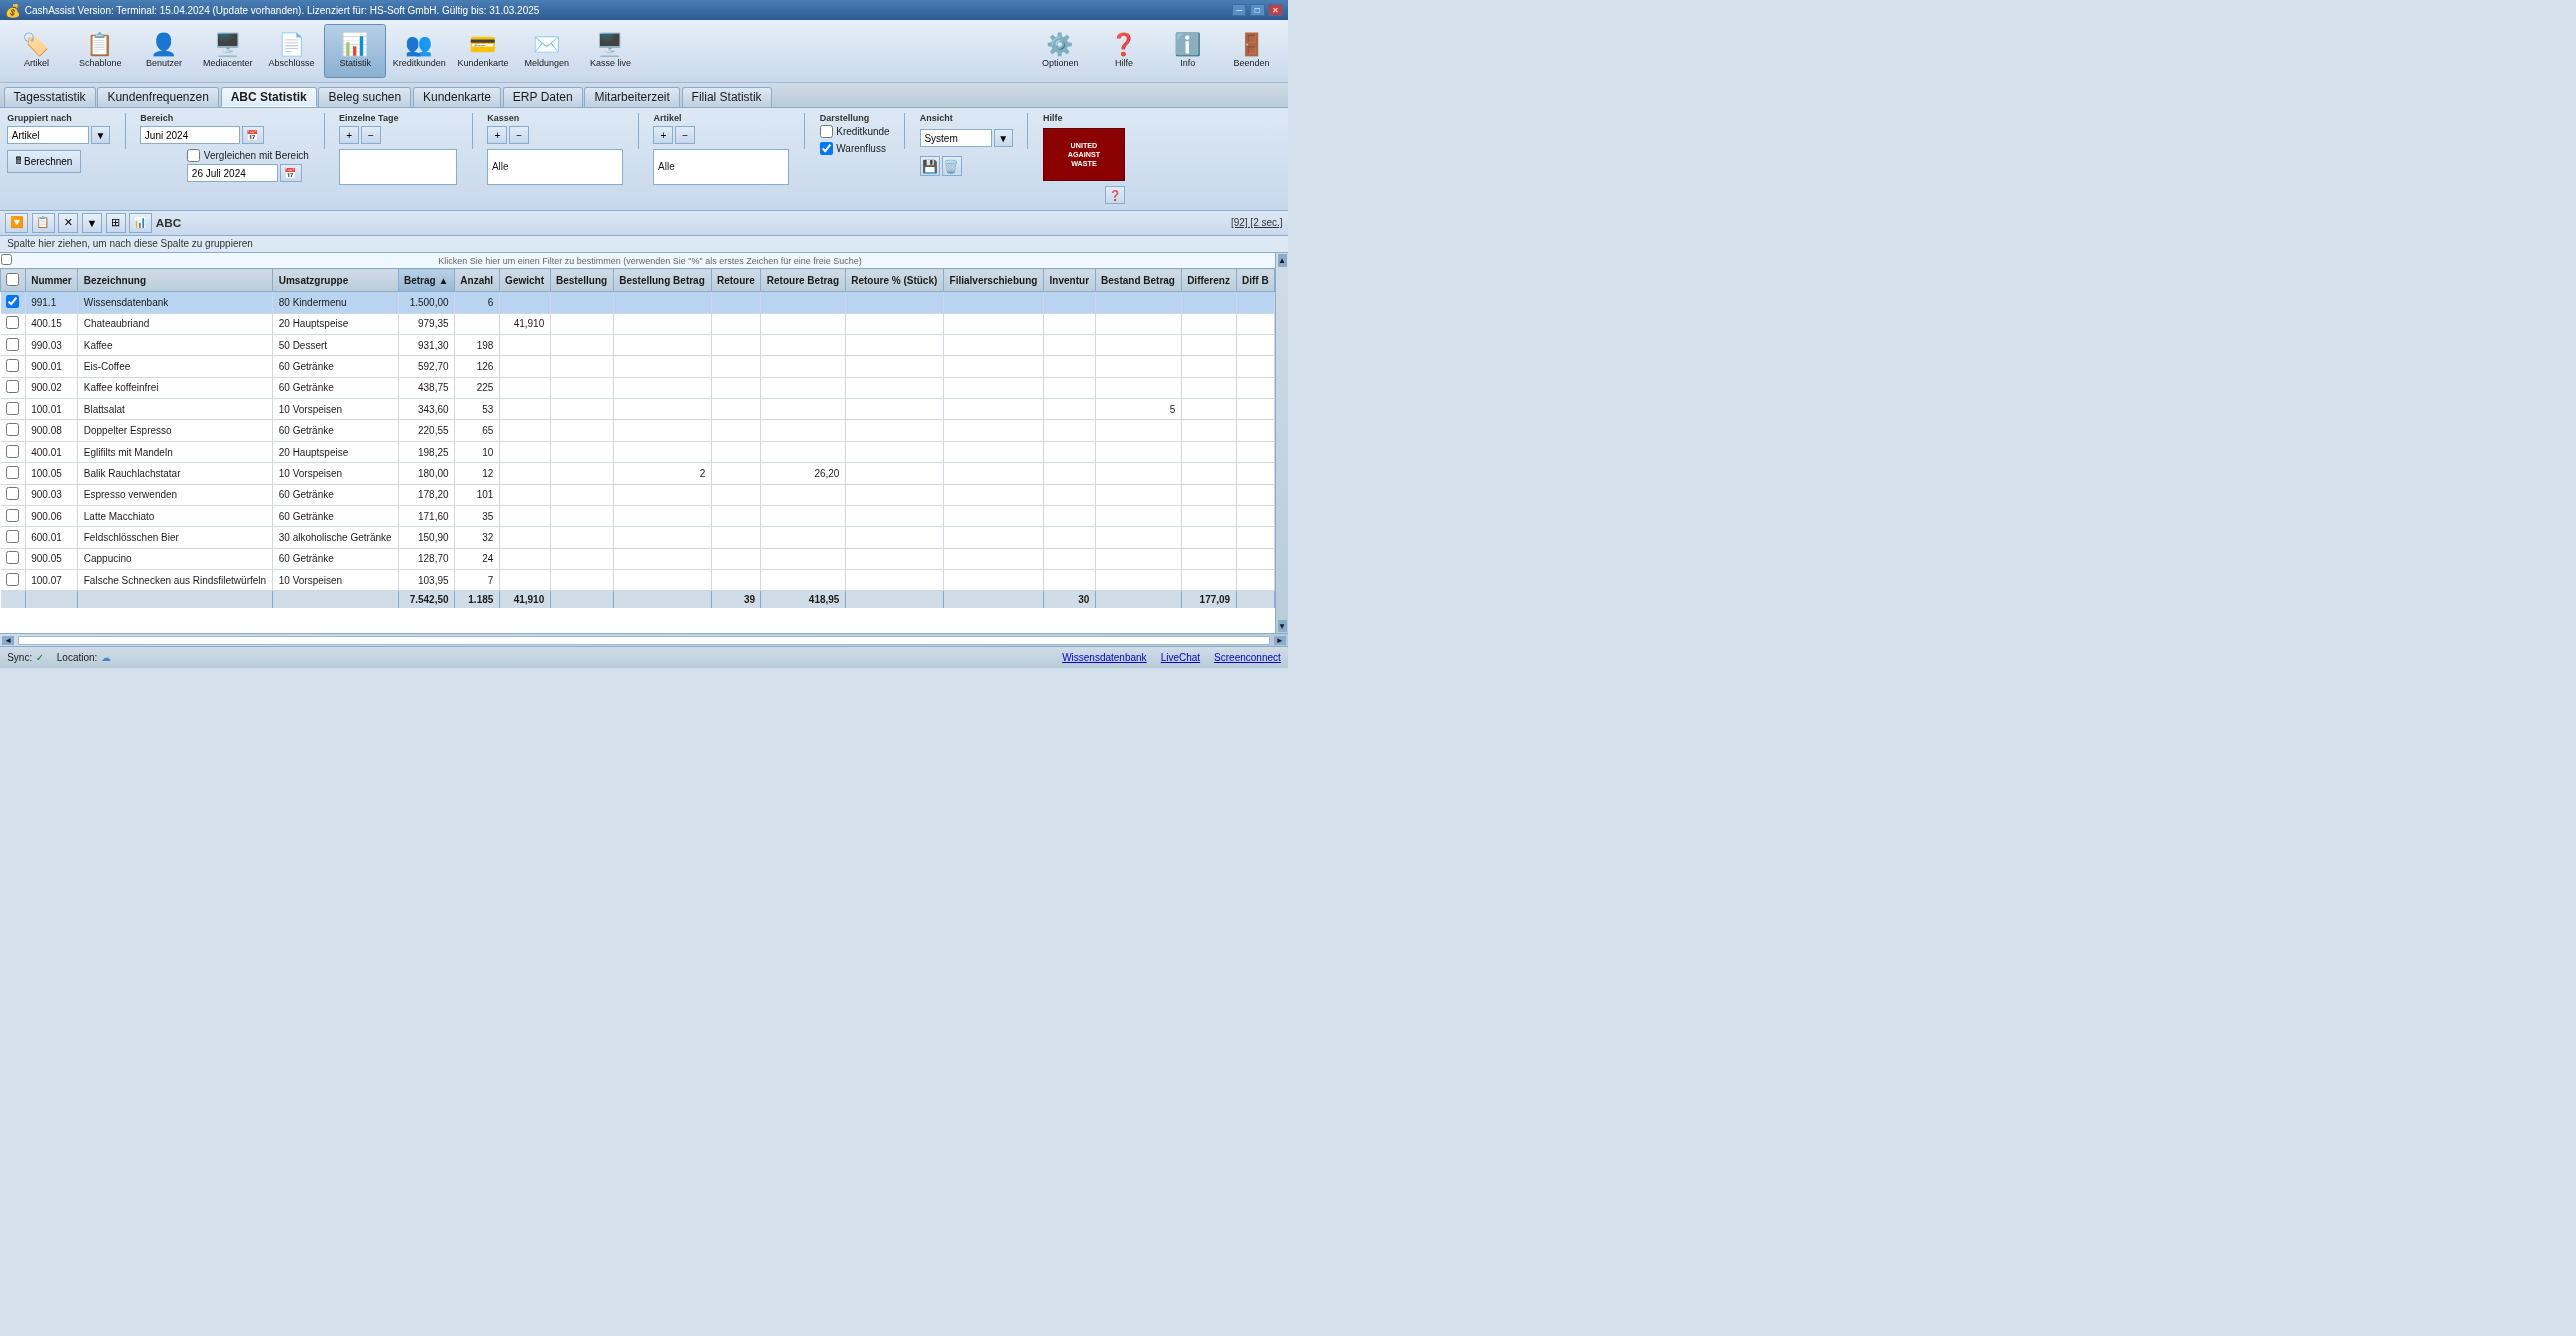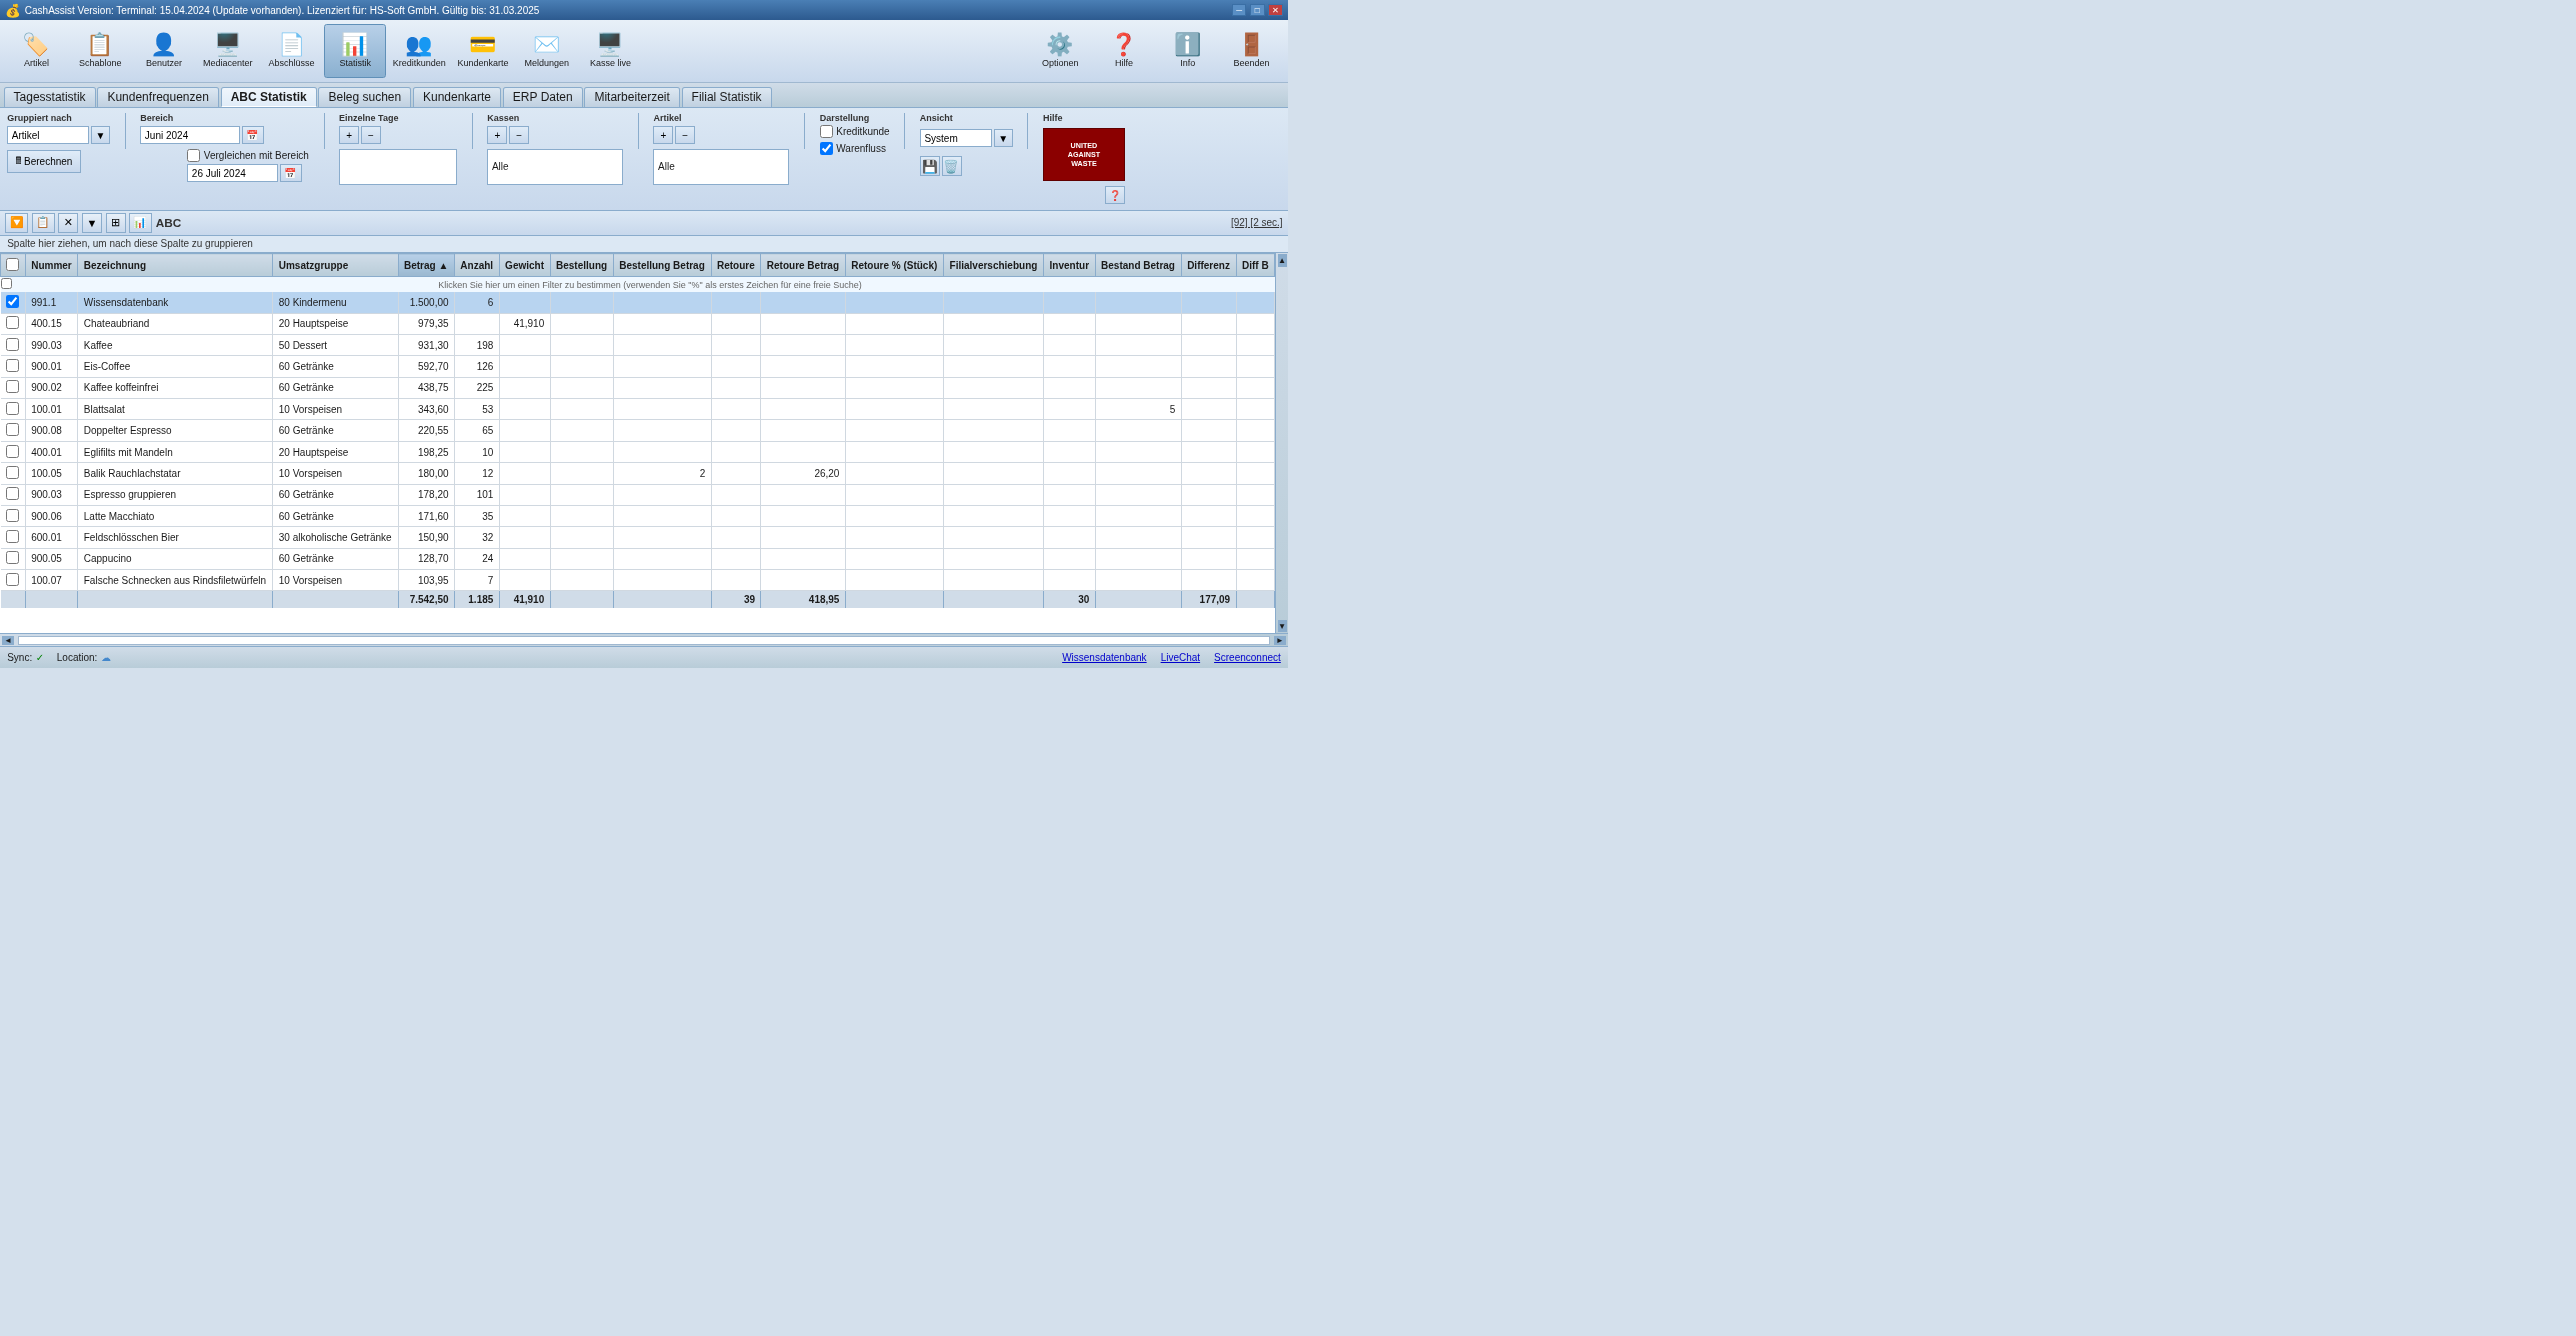--- a/index.html
+++ b/index.html
@@ -300,43 +300,43 @@
   </div>
 
   <div style="flex:1; display:flex; flex-direction:column; overflow:hidden;">
 
     <div style="background:#dce8f4; border-bottom:0.9px solid #8aaccc; padding:2.7px 7.2px; font-size:10px; color:#333;">Spalte hier ziehen, um nach diese Spalte zu gruppieren</div>
 
     <div style="flex:1; display:flex; overflow:hidden;">
       <div id="data-table-wrapper" style="flex:1; overflow:auto;">
         <table>
           <thead>
+            <tr style="background:#f0f8ff;">
+              <td><input type="checkbox" style="width: 11px;"></td>
+              <td colspan="16" style="text-align:center; color:#666; font-size:9px; padding:1.8px 3.6px;">Klicken Sie hier um einen Filter zu bestimmen (verwenden Sie "%" als erstes Zeichen für eine freie Suche)</td>
+            </tr>
             <tr>
               <th style="width:18px;"><input type="checkbox" style=""></th>
               <th class="sortable">Nummer</th>
               <th class="sortable">Bezeichnung</th>
               <th class="sortable">Umsatzgruppe</th>
               <th class="sortable sorted">Betrag ▲</th>
               <th class="sortable">Anzahl</th>
               <th class="sortable">Gewicht</th>
               <th class="sortable">Bestellung</th>
               <th class="sortable">Bestellung Betrag</th>
               <th class="sortable">Retoure</th>
               <th class="sortable">Retoure Betrag</th>
               <th class="sortable">Retoure % (Stück)</th>
               <th class="sortable">Filialverschie­bung</th>
               <th class="sortable">Inventur</th>
               <th class="sortable">Bestand Betrag</th>
               <th class="sortable">Differenz</th>
               <th class="sortable">Diff B</th>
             </tr>
-            <tr style="background:#f0f8ff;">
-              <td><input type="checkbox" style="width: 11px;"></td>
-              <td colspan="16" style="text-align:center; color:#666; font-size:9px; padding:1.8px 3.6px;">Klicken Sie hier um einen Filter zu bestimmen (verwenden Sie "%" als erstes Zeichen für eine freie Suche)</td>
-            </tr>
           </thead>
           <tbody id="table-body">
           <tr class="selected">
                 <td class="checkbox-cell"><input type="checkbox" checked="" style=""></td>
                 <td>991.1</td>
                 <td>Wissensdatenbank</td>
                 <td>80 Kindermenu</td>
                 <td class="num">1.500,00</td>
                 <td class="num">6</td>
                 <td class="num"></td>
@@ -499,21 +499,21 @@
                 <td class="num"></td>
                 <td class="num"></td>
                 <td class="num"></td>
                 <td class="num"></td>
                 <td class="num"></td>
                 <td class="num"></td>
               </tr>
               <tr>
                 <td class="checkbox-cell"><input type="checkbox" style=""></td>
                 <td>900.03</td>
-                <td>Espresso gruppieren</td>
+                <td>Espresso verwenden</td>
                 <td>60 Getränke</td>
                 <td class="num">178,20</td>
                 <td class="num">101</td>
                 <td class="num"></td>
                 <td class="num"></td>
                 <td class="num"></td>
                 <td class="num"></td>
                 <td class="num"></td>
                 <td class="num"></td>
                 <td class="num"></td>

